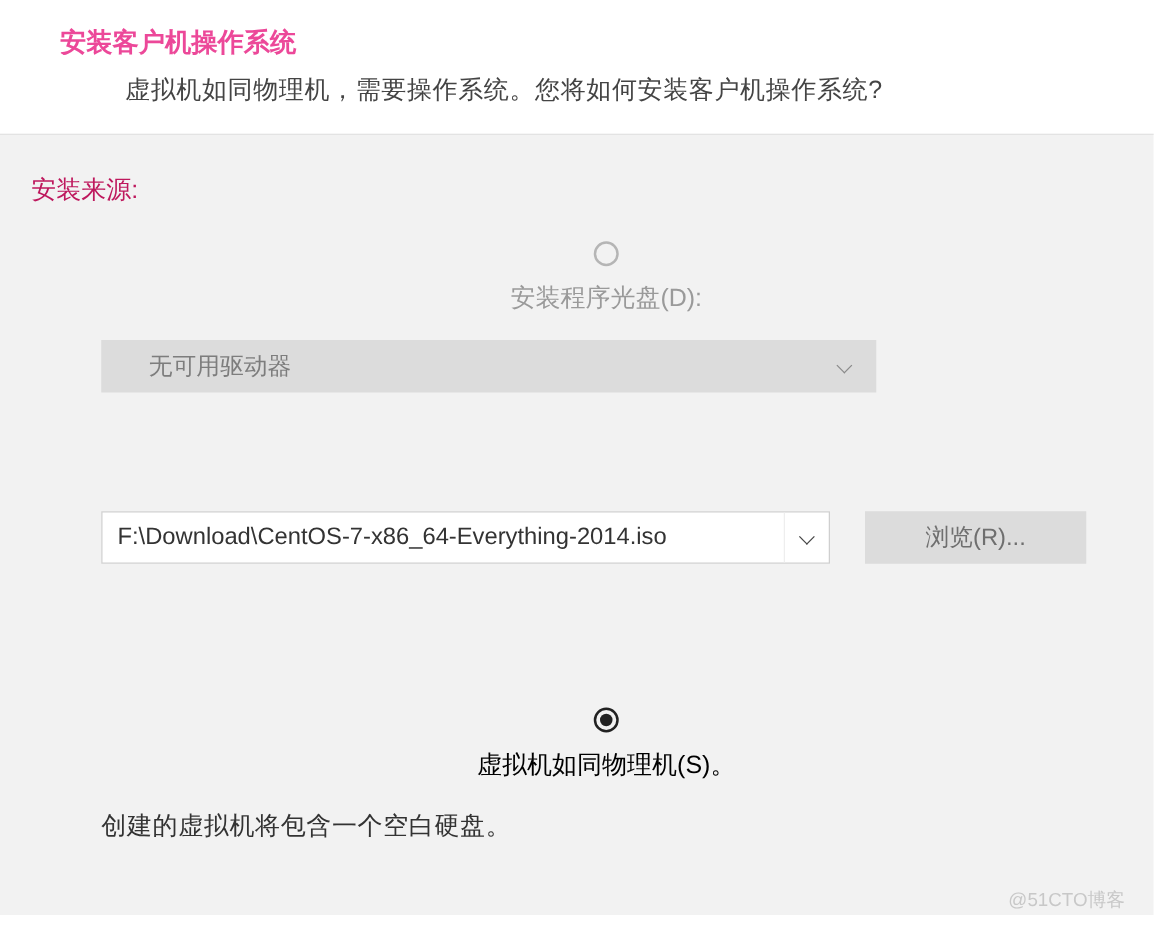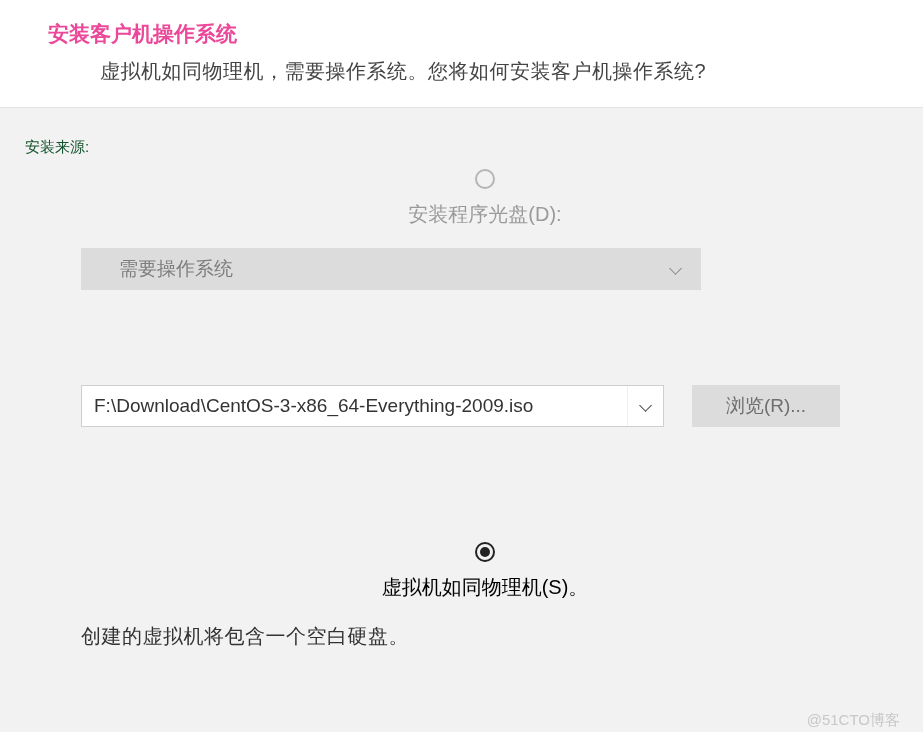--- a/index.html
+++ b/index.html
@@ -1,21 +1,21 @@
 <!DOCTYPE html>
 <html><head>
   <meta charset="utf-8">
   <style>
     * { box-sizing: border-box; margin: 0; padding: 0; }
     html, body { width: 923px; height: 749px; font-family: "Microsoft YaHei", "Segoe UI", sans-serif; background: #ffffff; color: #222; }
     .header { padding: 20px 48px 22px 48px; background: #ffffff; }
     .header-title { font-size: 21px; font-weight: 700; color: #ec4899; }
     .header-subtitle { font-size: 20px; font-weight: 400; color: #444; margin-top: 10px; padding-left: 52px; letter-spacing: 0.5px; }
     .body { background: #f2f2f2; border-top: 1px solid #e3e3e3; padding: 30px 0 0 25px; height: 625px; position: relative; }
-    .section-label { font-size: 15px; color: #14532d; margin-bottom: 12px; }
+    .section-label { font-size: 20px; color: #be185d; margin-bottom: 28px; }
     .option-group { margin-left: 22px; }
     .option-row { display: flex; align-items: center; gap: 12px; margin-bottom: 0; flex-direction: column; }
     .radio { width: 20px; height: 20px; border-radius: 50%; display: inline-flex; align-items: center; justify-content: center; flex-shrink: 0; }
     .radio-disabled { border: 2px solid #b5b5b5; }
     .radio-enabled { border: 2px solid #222; }
     .radio-selected { border: 2px solid #222; }
     .radio-selected::after { content: ""; width: 10px; height: 10px; background: #222; border-radius: 50%; display: block; }
     .option-label { font-size: 20px; }
     .label-disabled { color: #9a9a9a; }
     .label-enabled { color: #000; }
@@ -32,21 +32,21 @@
 
     .option-block-2 { margin-top: 95px; }
     .iso-row { margin-top: 18px; margin-left: 34px; display: flex; align-items: center; gap: 28px; }
     .iso-combo {
       width: 583px; height: 42px; background: #ffffff; border: 1px solid #cfcfcf;
       display: flex; align-items: center; padding: 0;
     }
     .iso-text { flex: 1; padding: 0 12px; font-size: 19px; color: #333; white-space: nowrap; overflow: hidden; }
     .iso-drop { width: 36px; height: 100%; display: flex; align-items: center; justify-content: center; border-left: 1px solid #eee; }
     .browse-btn {
-      width: 148px; height: 42px; background: #dcdcdc; border: none;
+      width: 177px; height: 42px; background: #dcdcdc; border: none;
       font-size: 19px; color: #6f6f6f; display: flex; align-items: center; justify-content: center;
       cursor: default;
     }
 
     .option-block-3 { margin-top: 115px; }
     .hint { margin-top: 22px; margin-left: 34px; font-size: 20px; color: #333; letter-spacing: 0.5px; }
 
     .watermark { position: absolute; right: 23px; bottom: 2px; color: #c8c8c8; font-size: 15px; }
   </style>
 </head>
@@ -61,29 +61,29 @@
   <div class="section-label">安装来源:</div>
 
   <div class="option-group">
 
     <div>
       <div class="option-row">
         <span class="radio radio-disabled"></span>
         <span class="option-label label-disabled">安装程序光盘(D):</span>
       </div>
       <div class="dropdown-disabled">
-        <span class="dropdown-disabled-text">需要操作系统</span>
+        <span class="dropdown-disabled-text">无可用驱动器</span>
         <span class="chevron"></span>
       </div>
     </div>
 
     <div class="option-block-2">
       <div class="iso-row">
         <div class="iso-combo">
-          <div class="iso-text">F:\Download\CentOS-3-x86_64-Everything-2009.iso</div>
+          <div class="iso-text">F:\Download\CentOS-7-x86_64-Everything-2014.iso</div>
           <div class="iso-drop">
             <span class="chevron chevron-dark"></span>
           </div>
         </div>
         <button class="browse-btn">浏览(R)...</button>
       </div>
     </div>
 
     <div class="option-block-3">
       <div class="option-row">

